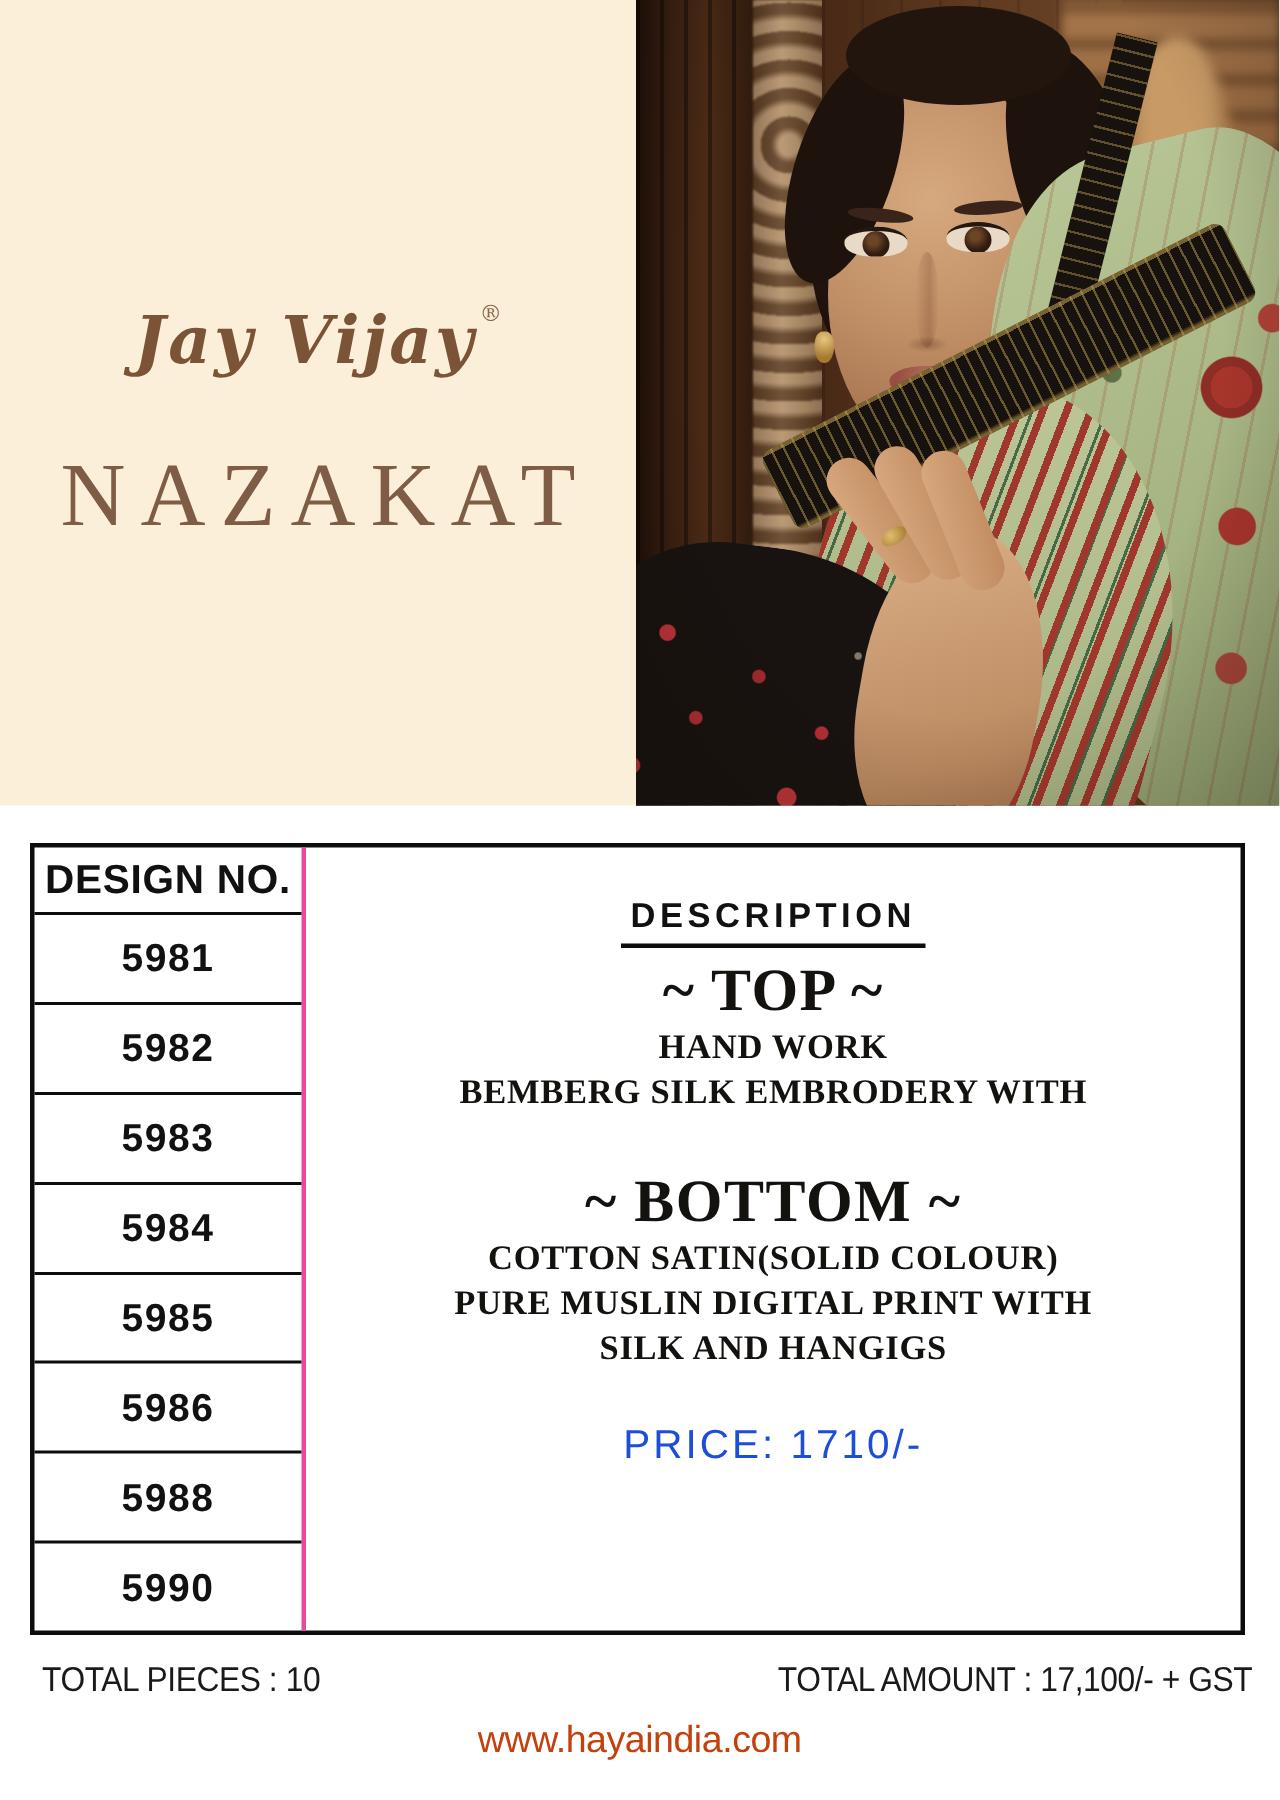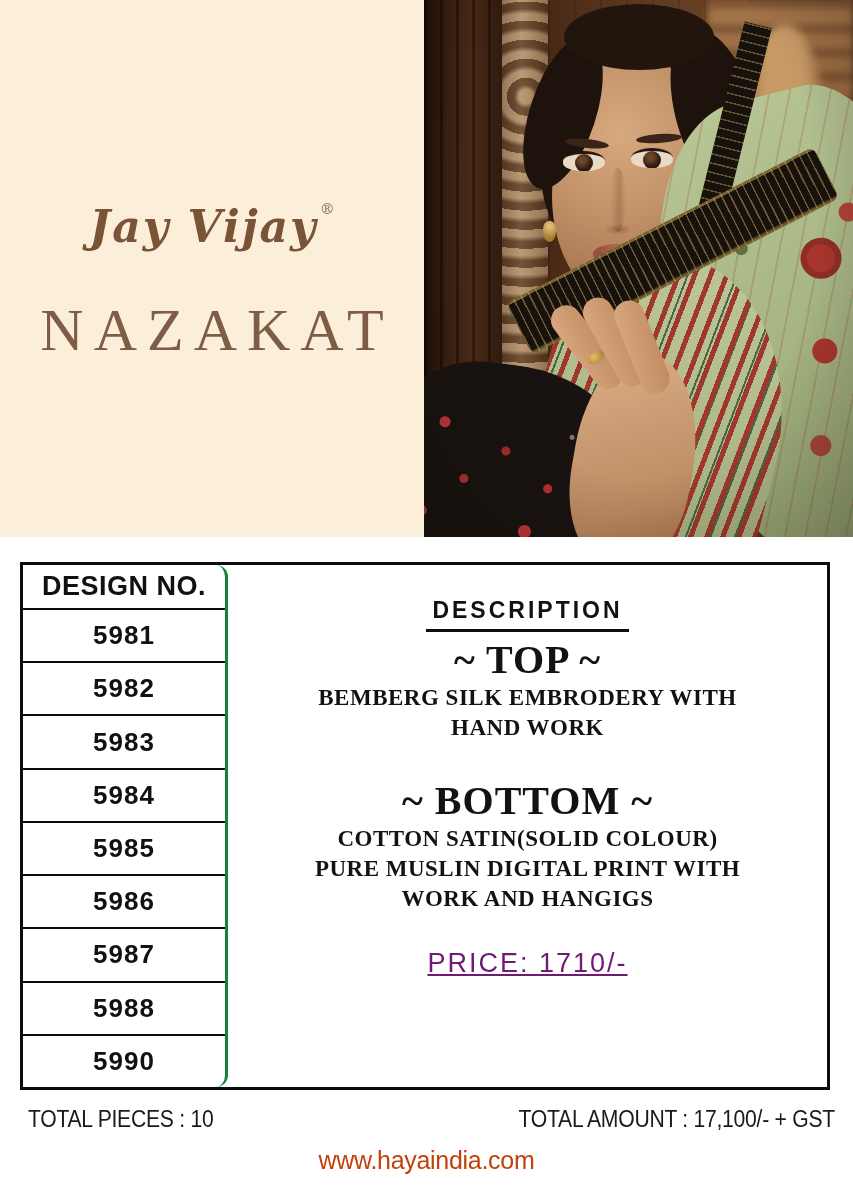--- a/index.html
+++ b/index.html
@@ -104,36 +104,36 @@
   .finger-2{left:176px;top:293px;transform:rotate(-30deg);}
   .finger-3{left:203px;top:298px;transform:rotate(-22deg);}
   .ring{left:163px;top:352px;width:18px;height:11px;border-radius:50%;transform:rotate(-32deg);
       background:radial-gradient(circle at 40% 35%,#e2bd6f,#9c7227);}
   .photo-vignette{left:0;top:0;right:0;bottom:0;
       background:radial-gradient(ellipse at 50% 40%,transparent 58%,rgba(20,10,5,.28));}
 
   
   .catalog-table{position:absolute;left:20px;top:562px;width:810px;height:528px;
       border:3px solid #0d0d0d;display:flex;background:#fff;box-sizing:border-box;}
-  .design-col{width:205px;border-right:3px solid #15803d;display:flex;flex-direction:column;box-sizing:border-box;border-radius:12px;}
+  .design-col{width:181px;border-right:3px solid #ec4899;display:flex;flex-direction:column;box-sizing:border-box;}
   .design-header{height:43px;border-bottom:2px solid #0d0d0d;display:flex;align-items:center;justify-content:center;
       font-weight:bold;font-size:27px;letter-spacing:.5px;}
   .design-row{flex:1;border-bottom:2px solid #0d0d0d;display:flex;align-items:center;justify-content:center;
       font-weight:bold;font-size:26px;letter-spacing:1px;}
   .design-row:last-child{border-bottom:none;}
   .desc-col{flex:1;display:flex;flex-direction:column;align-items:center;text-align:center;padding-top:32px;box-sizing:border-box;}
   .desc-title{font-weight:bold;font-size:23px;letter-spacing:3px;border-bottom:3px solid #0d0d0d;
       padding:0 6px 5px 6px;}
   .sec-heading{font-family:"Liberation Serif",serif;font-weight:bold;font-size:40px;letter-spacing:1px;color:#14120f;}
   .sec-line{font-family:"Liberation Serif",serif;font-weight:bold;font-size:23px;line-height:30px;
       letter-spacing:.5px;color:#14120f;}
   .gap-top{margin-top:4px;font-family:Liberation Serif, serif;}
   .gap-bottom{margin-top:34px;}
   .gap-dupatta{margin-top:40px;}
-  .price-line{margin-top:34px;font-size:27px;letter-spacing:2px;color:#701a75;text-decoration:underline;}
+  .price-line{margin-top:34px;font-size:27px;letter-spacing:2px;color:#1d4ed8;}
 
   
   .footer-left{position:absolute;left:28px;top:1106px;font-size:23px;letter-spacing:-.3px;color:#1a1a1a;
       transform:scaleX(.92);transform-origin:left center;}
   .footer-right{position:absolute;right:18px;top:1106px;font-size:23px;letter-spacing:-.3px;color:#1a1a1a;
       transform:scaleX(.92);transform-origin:right center;}
   .footer-site{position:absolute;left:0;right:0;top:1146px;text-align:center;font-size:25px;
       letter-spacing:-.3px;color:#c2410c;}
 </style>
 </head>
@@ -187,33 +187,32 @@
 
   <div class="catalog-table">
     <div class="design-col">
       <div class="design-header">DESIGN NO.</div>
       <div class="design-row">5981</div>
       <div class="design-row">5982</div>
       <div class="design-row">5983</div>
       <div class="design-row">5984</div>
       <div class="design-row">5985</div>
       <div class="design-row">5986</div>
-      <div class="design-row">5987</div>
       <div class="design-row">5988</div>
       <div class="design-row">5990</div>
     </div>
     <div class="desc-col">
       <div class="desc-title">DESCRIPTION</div>
       <div class="sec-heading gap-top">~ TOP ~</div>
+      <div class="sec-line">HAND WORK</div>
       <div class="sec-line">BEMBERG SILK EMBRODERY WITH</div>
-      <div class="sec-line">HAND WORK</div>
       <div class="sec-heading gap-bottom">~ BOTTOM ~</div>
       <div class="sec-line">COTTON SATIN(SOLID COLOUR)</div>
       <div class="sec-line">PURE MUSLIN DIGITAL PRINT WITH</div>
-      <div class="sec-line">WORK AND HANGIGS</div>
+      <div class="sec-line">SILK AND HANGIGS</div>
       <div class="price-line">PRICE: 1710/-</div>
     </div>
   </div>
 
   <div class="footer-left">TOTAL PIECES : 10</div>
   <div class="footer-right">TOTAL AMOUNT : 17,100/- + GST</div>
   <div class="footer-site">www.hayaindia.com</div>
 
 </div>
 

